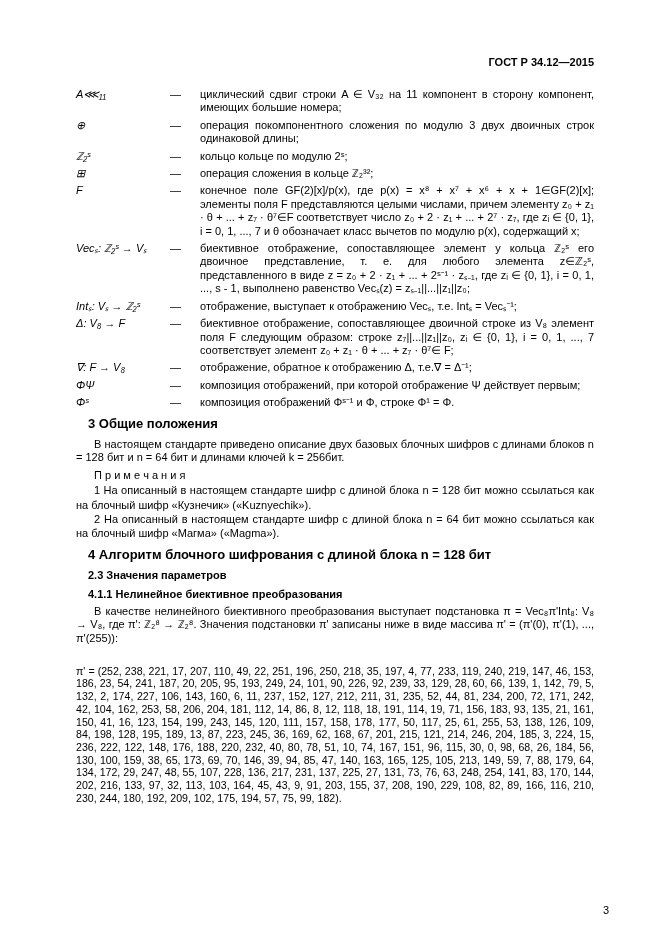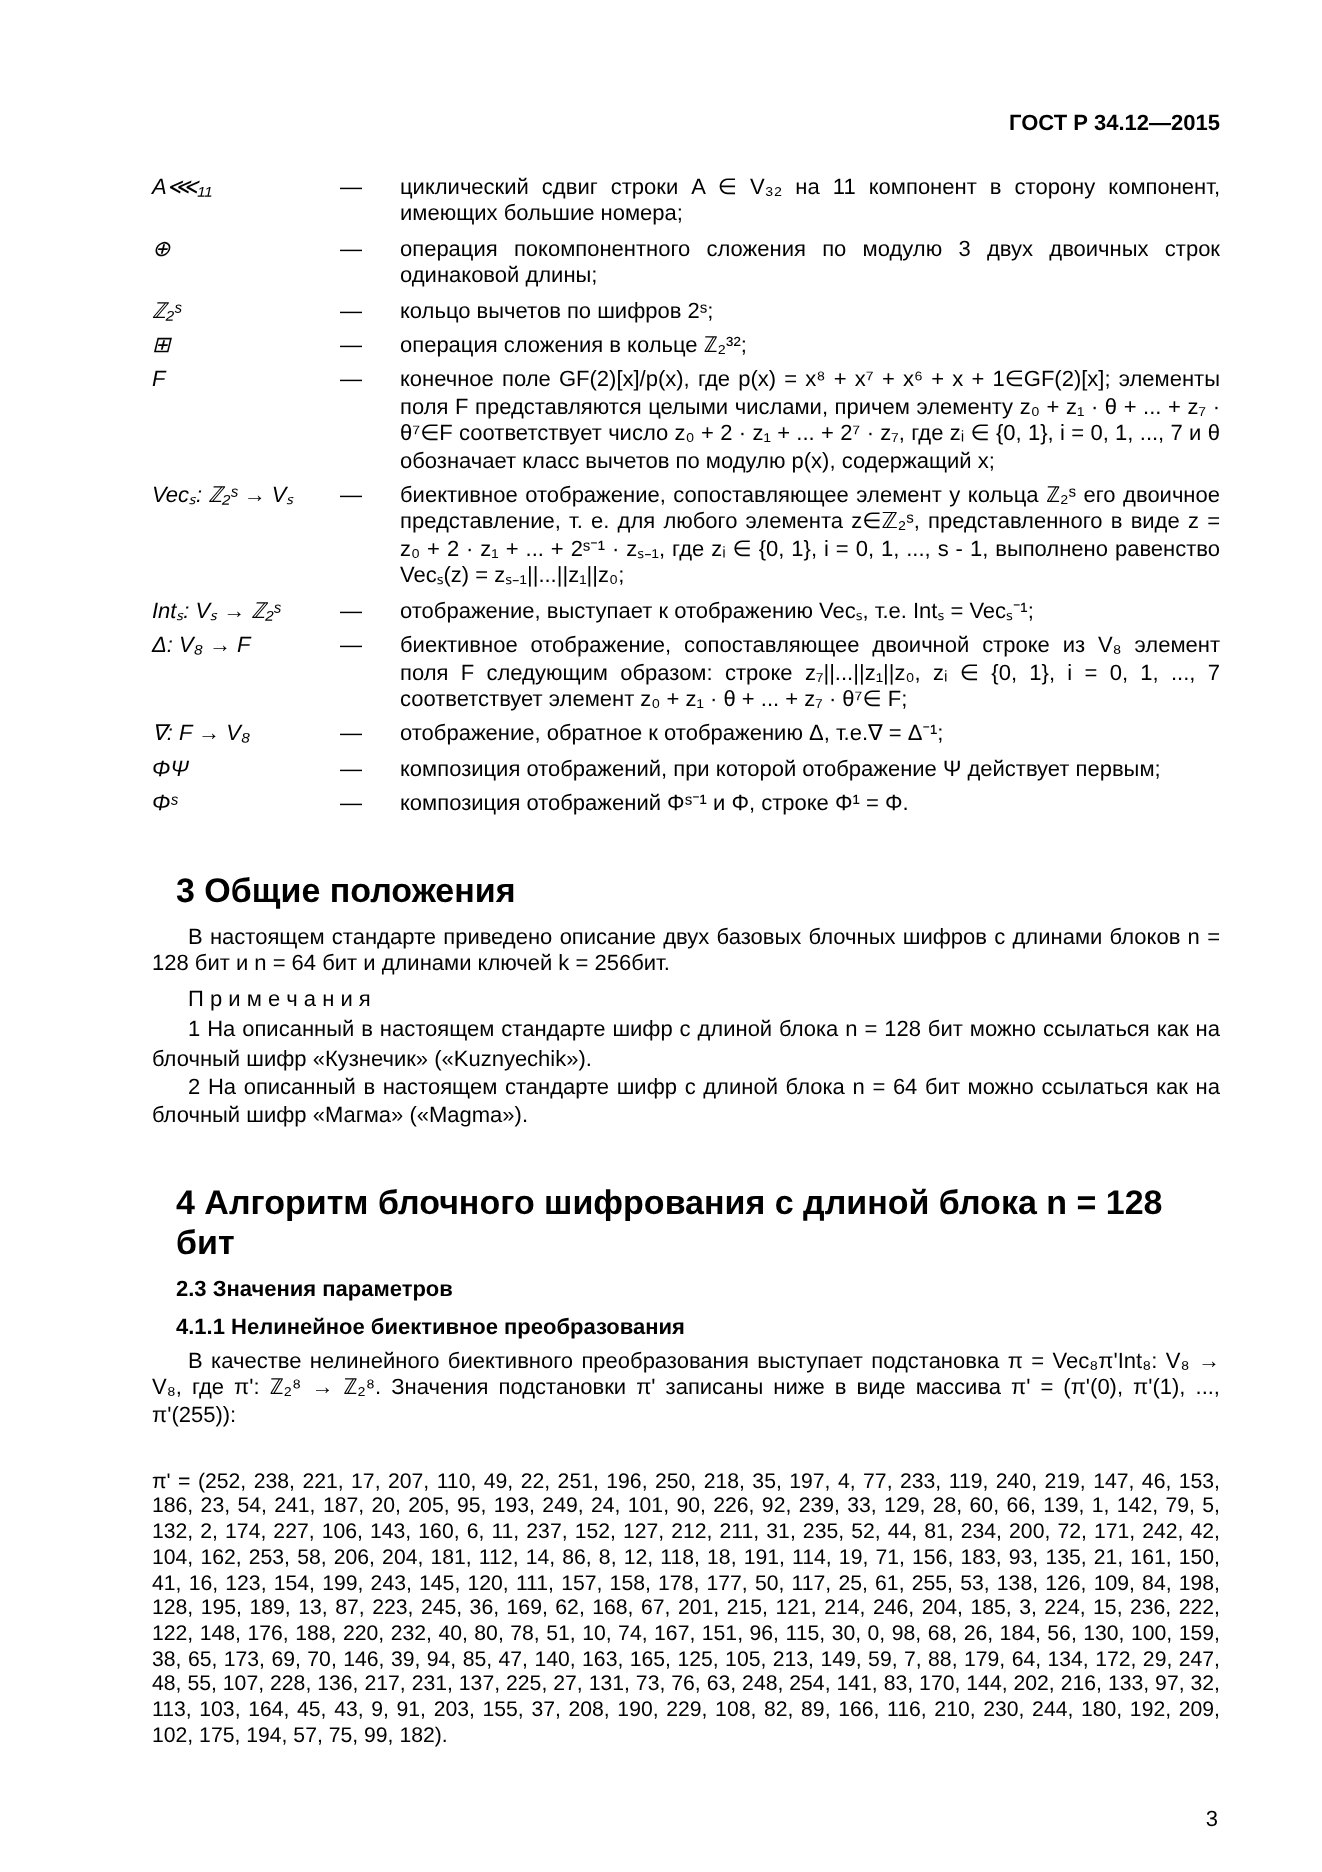--- a/index.html
+++ b/index.html
@@ -7,38 +7,38 @@
   body {
     background: #ffffff;
     color: #000000;
     font-family: "Liberation Sans", sans-serif;
     -webkit-font-smoothing: antialiased;
   }
   .page {
     position: relative;
     width: 661px;
     height: 936px;
-    padding: 56px 51px 0 76px;
+    padding: 56px 67px 0 76px;
     overflow: hidden;
   }
   .doc-header {
     text-align: right;
     font-weight: bold;
     font-size: 11px;
     margin-bottom: 20px;
   }
   .def-list { font-size: 11px; line-height: 1.22; }
   .def-row { display: flex; margin-bottom: 4px; }
   .def-term { flex: 0 0 92px; width: 92px; font-style: italic; }
   .def-dash { flex: 0 0 32px; width: 32px; padding-left: 2px; }
   .def-desc { flex: 1; text-align: justify; }
   h2.section {
-    font-size: 17px;
+    font-size: 13px;
     font-weight: bold;
-    margin: 26px 0 7px;
+    margin: 6px 0 7px;
     padding-left: 12px;
   }
   p.body-par {
     font-size: 11px;
     line-height: 1.25;
     text-align: justify;
     text-indent: 18px;
     margin-bottom: 3px;
   }
   .notes { font-size: 11px; line-height: 1.3; margin: 3px 0 5px; }
@@ -79,21 +79,21 @@
 
   <div class="def-row">
     <div class="def-term">⊕</div>
     <div class="def-dash">—</div>
     <div class="def-desc">операция покомпонентного сложения по модулю 3 двух двоичных строк одинаковой длины;</div>
   </div>
 
   <div class="def-row">
     <div class="def-term">ℤ₂ˢ</div>
     <div class="def-dash">—</div>
-    <div class="def-desc">кольцо вычетов по шифров 2ˢ;</div>
+    <div class="def-desc">кольцо кольце по модулю 2ˢ;</div>
   </div>
 
   <div class="def-row">
     <div class="def-term">⊞</div>
     <div class="def-dash">—</div>
     <div class="def-desc">операция сложения в кольце ℤ₂³²;</div>
   </div>
 
   <div class="def-row">
     <div class="def-term">F</div>

